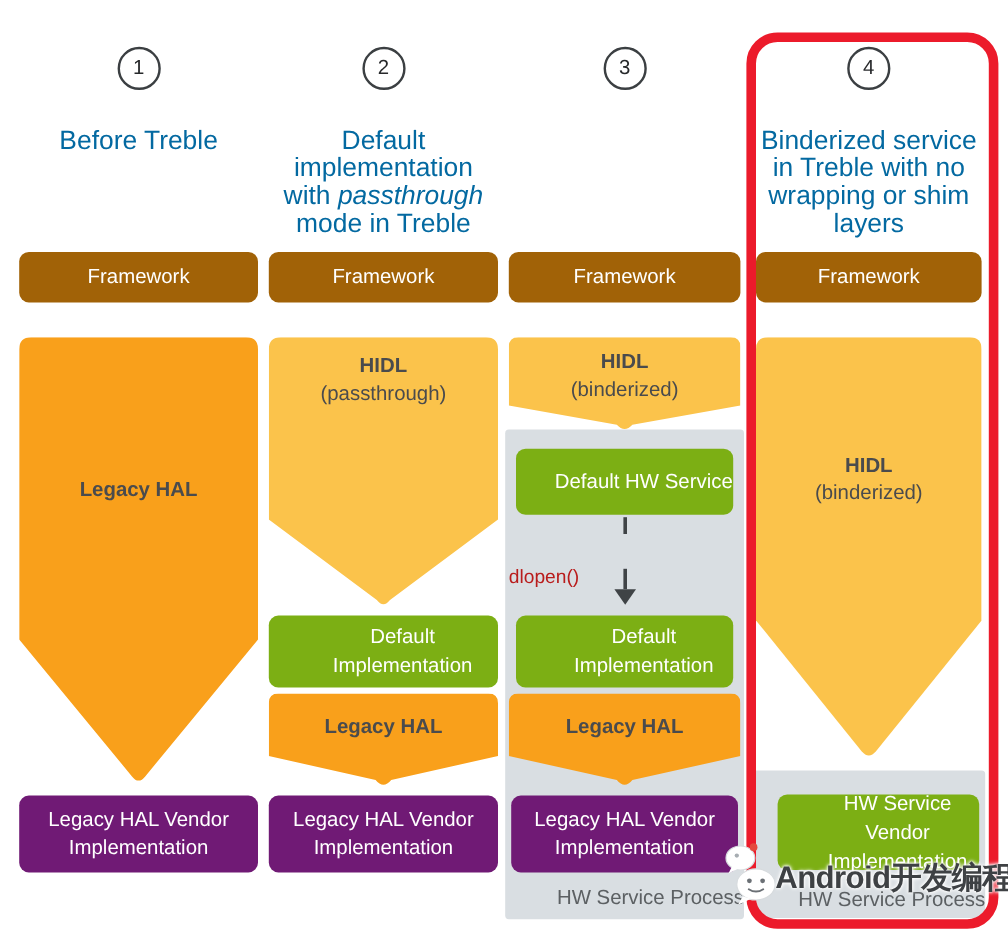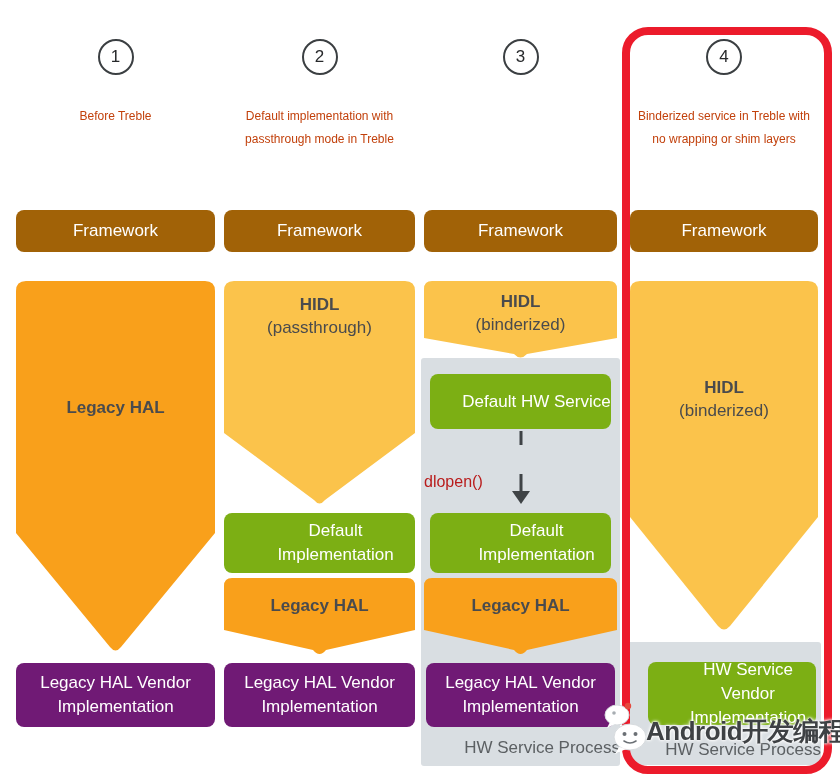--- a/index.html
+++ b/index.html
@@ -8,23 +8,23 @@
     font-family:"Liberation Sans", sans-serif;overflow:hidden;
   }
   .col{position:absolute;top:0;height:779px;}
   .circle{
     position:absolute;top:39px;width:32px;height:32px;border:2px solid #3b3f42;
     border-radius:50%;background:#fff;display:flex;align-items:center;justify-content:center;
     font-size:17px;color:#27292b;left:50%;transform:translateX(-50%);
   }
   .desc{
     position:absolute;top:105px;left:0;right:0;text-align:center;
-    font-size:12px;line-height:23px;color:#c2410c;
+    font-size:22px;line-height:23px;color:#0369a1;
   }
-  .desc .it{}
+  .desc .it{font-style:italic;}
   .box{
     position:absolute;display:flex;align-items:center;justify-content:center;
     text-align:center;border-radius:8px;left:0;right:0;
   }
   .fw{top:210px;height:42px;background:#a16207;color:#fff;font-size:17px;}
   .green{background:#7CAF14;color:#fff;font-size:17px;line-height:24px;padding-left:32px;}
   .redbox{top:663px;height:64px;background:#701a75;color:#fff;font-size:17px;line-height:24px;padding:0 6px;}
   .panel{position:absolute;background:#D9DEE2;border-radius:3px;z-index:0;}
   .shape{position:absolute;left:0;z-index:1;}
   .shape-label{

